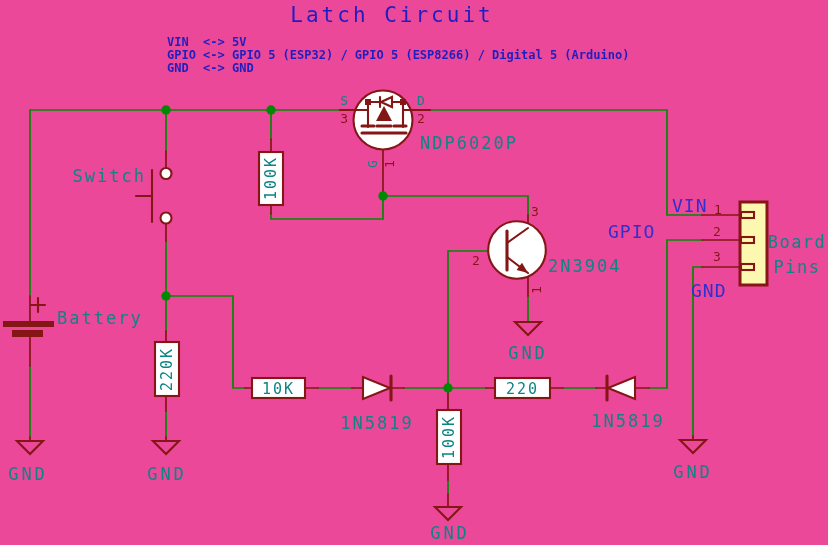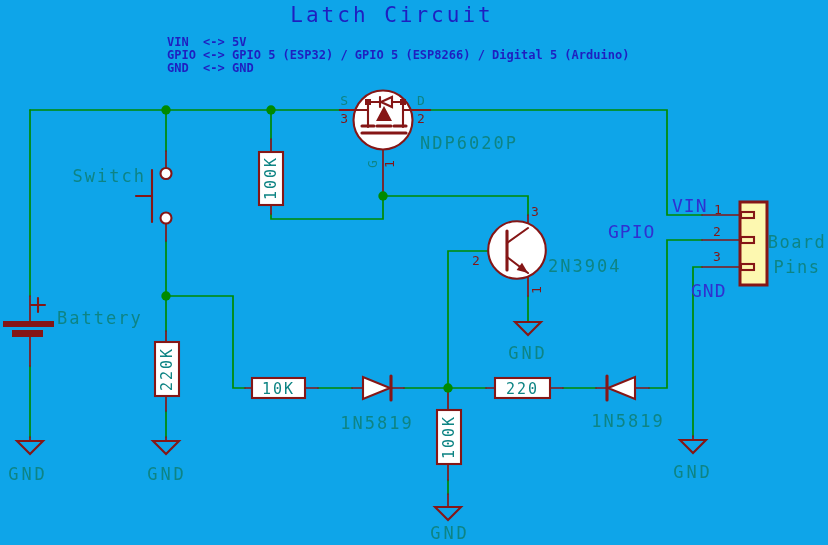--- a/index.html
+++ b/index.html
@@ -1,16 +1,16 @@
 <!DOCTYPE html>
 <html style="--wire: #008A00; --component: #851616; --field: #0E8484; --net_label: #3030D0; --note: #1F1FC0; --connector_fill: #FDF8B0;"><head>
 <meta charset="utf-8">
 <style>
   html,body{margin:0;padding:0;background:#fff;}
-  .stage{position:relative;width:828px;height:545px;background:#0ea5e9;overflow:hidden;}
+  .stage{position:relative;width:828px;height:545px;background:#ec4899;overflow:hidden;}
   svg text{font-family:"DejaVu Sans Mono","Liberation Mono",monospace;}
   .t-title{fill:var(--note);font-size:21px;letter-spacing:3px;}
   .t-note{fill:var(--note);font-size:12px;font-weight:bold;white-space:pre;}
   .t-name{fill:var(--field);font-size:17px;letter-spacing:2px;}
   .t-val{fill:var(--field);font-size:15px;letter-spacing:2px;}
   .t-gnd{fill:var(--field);font-size:17px;letter-spacing:3px;}
   .t-pl{fill:var(--field);font-size:13px;}
   .t-pn{fill:var(--component);font-size:13px;}
   .t-net{fill:var(--net_label);font-size:18px;letter-spacing:1px;}
   .wire{stroke:var(--wire);stroke-width:1.7;fill:none;stroke-linecap:round;}

